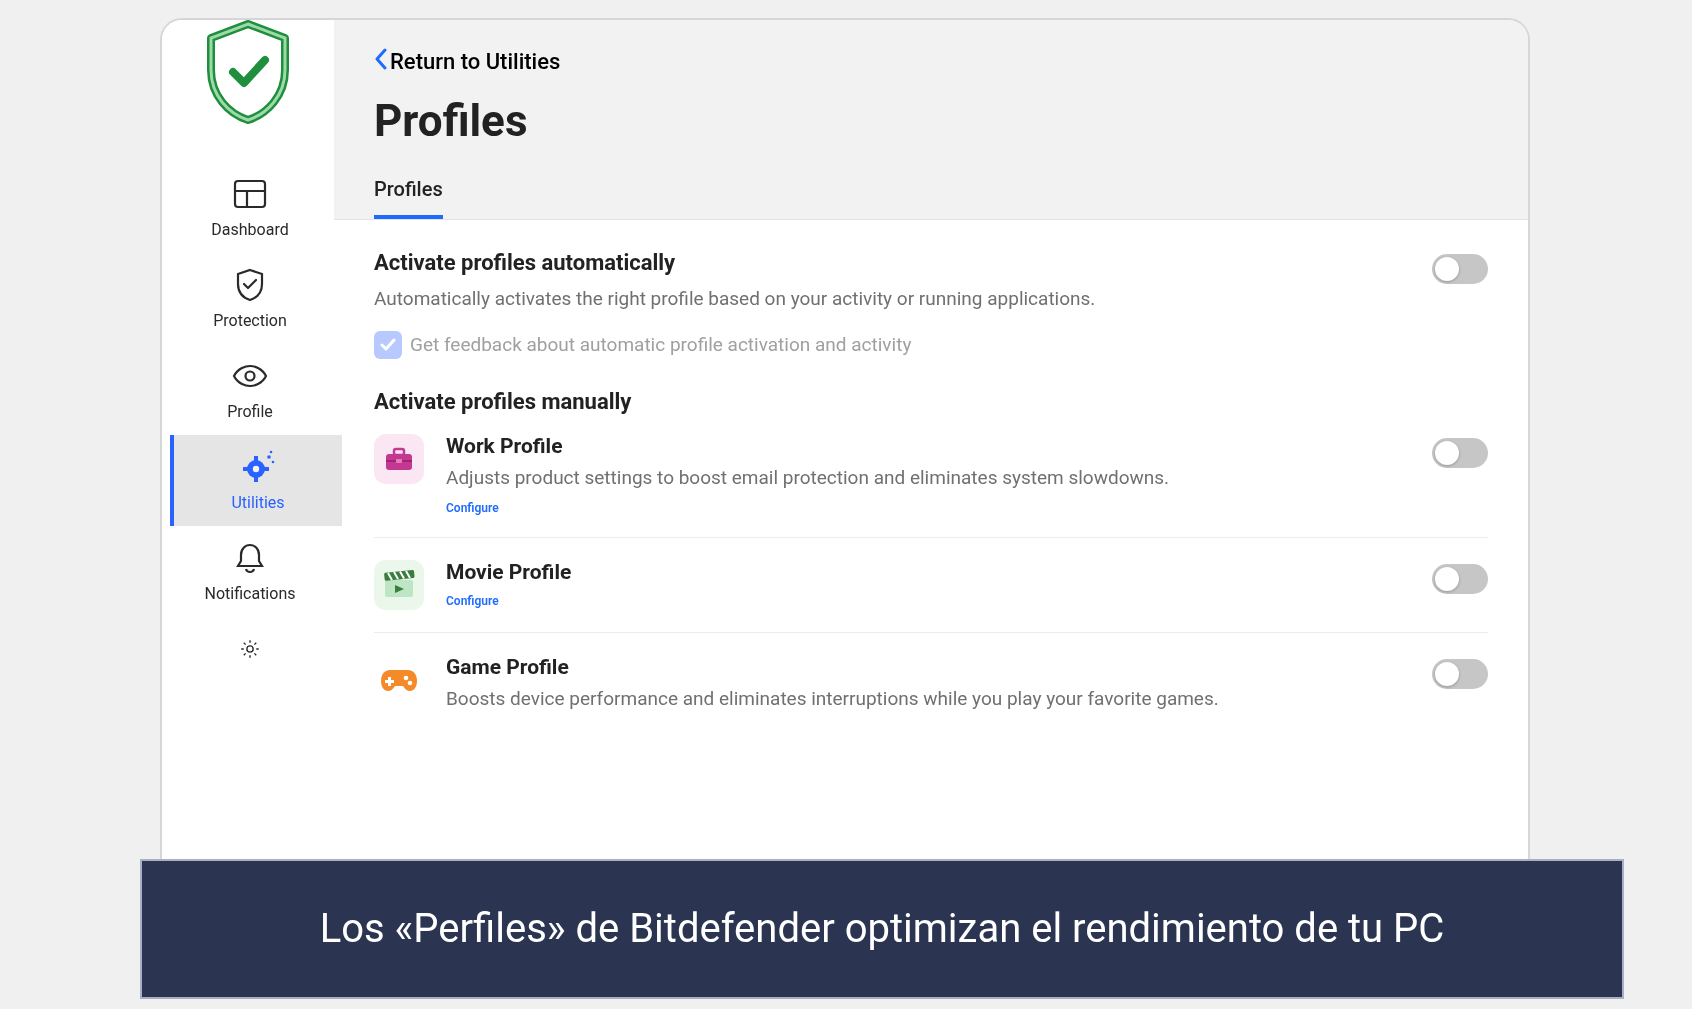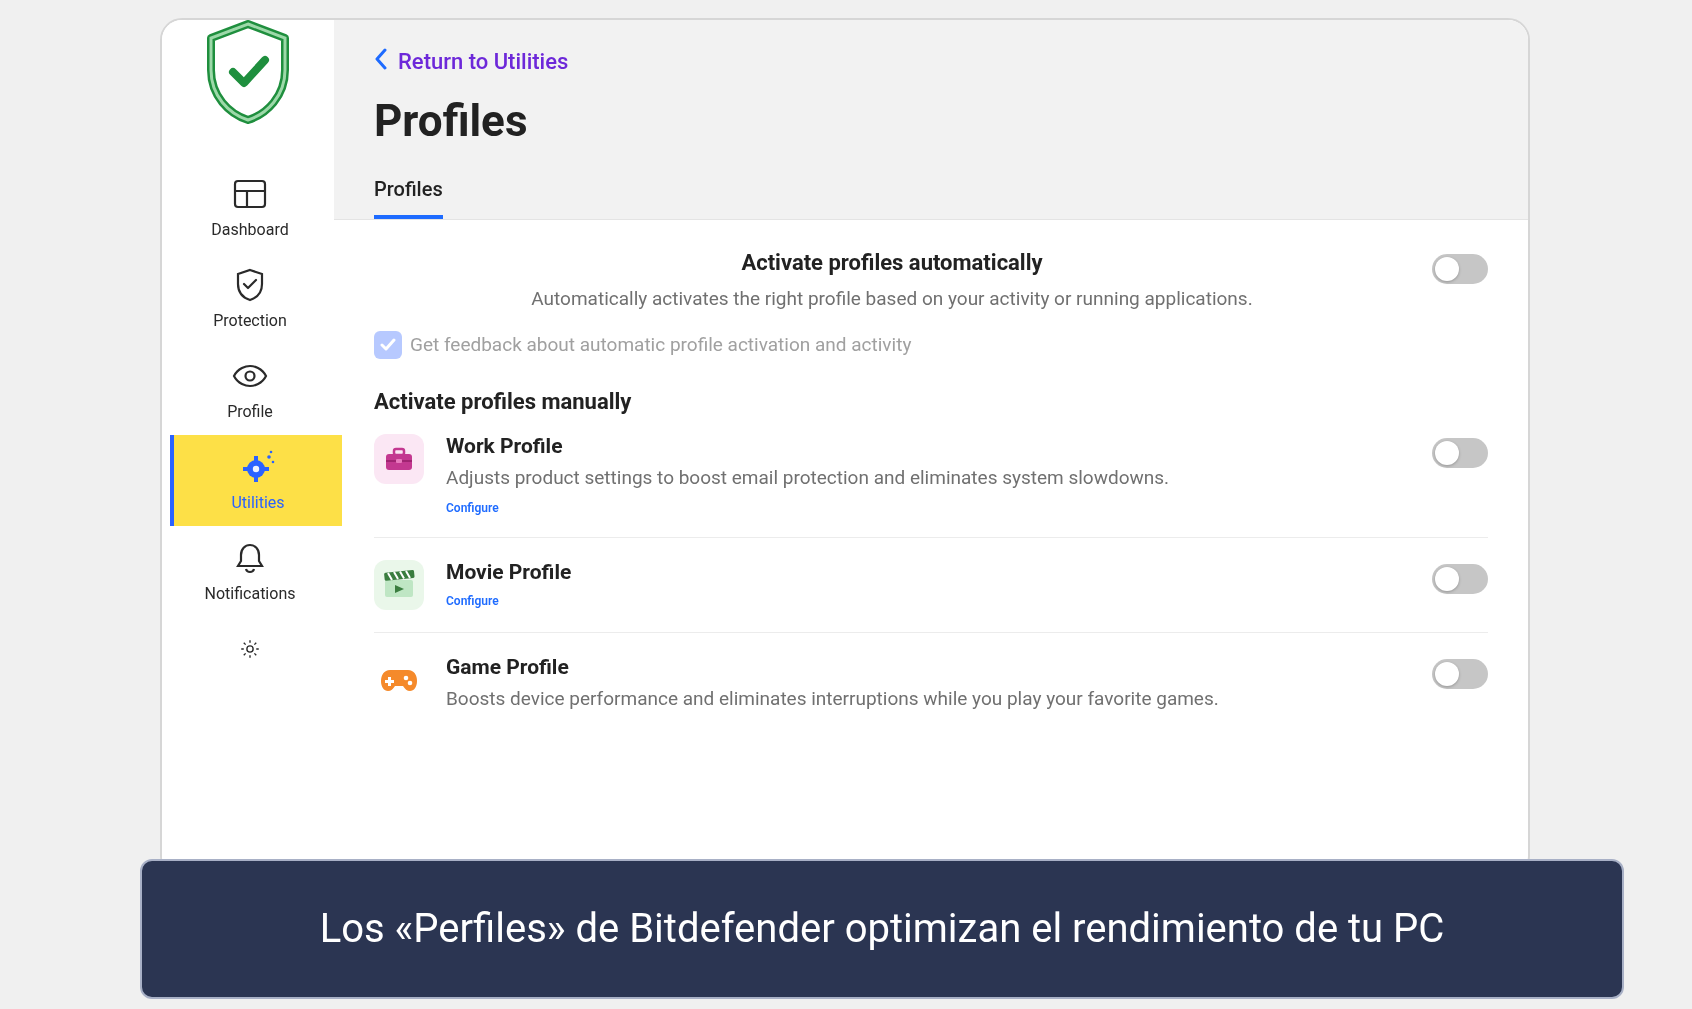--- a/index.html
+++ b/index.html
@@ -34,40 +34,40 @@
   .nav-item {
     width: 100%;
     text-align: center;
     padding: 14px 0 14px 0;
     cursor: pointer;
     color: #2a2a2a;
     font-size: 16px;
     display:flex; flex-direction:column; align-items:center; gap:8px;
     border-left: 4px solid transparent;
   }
-  .nav-item.active { background:#fde047; color:#2a62ff; border-left:4px solid #2a62ff;margin-left:16px;}
+  .nav-item.active { background:#e5e5e5; color:#2a62ff; border-left:4px solid #2a62ff;margin-left:16px;}
   .nav-item .nav-label { font-weight:400; }
   .nav-icon { width:36px; height:36px; display:flex; align-items:center; justify-content:center;}
   
   .main {
     flex:1;
     display:flex;
     flex-direction:column;
     min-width:0;
   }
   .header-region {
     background:#f2f2f2;
     padding: 28px 40px 0 40px;
     border-bottom: 1px solid #e4e4e4;
   }
   .back-link {
-    color:#6d28d9;
+    color:#000000;
     font-size:22px;
     font-weight:500;
-    display:flex; align-items:center; gap:10px;
+    display:flex; align-items:center; gap:2px;
     cursor:pointer;
     margin-bottom: 20px;
     width:fit-content;
   }
   .page-title {
     font-size:44px;
     font-weight:700;
     color:#222;
     margin-bottom: 30px;
   }
@@ -121,21 +121,21 @@
   .profile-icon.work { background:#fbe7f4;}
   .profile-icon.movie { background:#eaf7ea;}
   .profile-icon.game { background:#fff;}
   
   .caption-bar {
     position:absolute;
     left: 140px; right: 68px;
     bottom: 10px;
     height: 140px;
     background:#2b3552;
-    border-radius:12px;
+    border-radius:0;
     color:#fff;
     display:flex; align-items:center; justify-content:center;
     text-align:center;
     font-size:40px;
     line-height:1.25;
     padding: 16px 60px;
     border:2px solid #a8b0c6;
   }
 </style>
 </head>
@@ -231,21 +231,21 @@
         <span>Return to Utilities</span>
       </div>
       <div class="page-title">Profiles</div>
       <div class="tabstrip">
         <div class="tab active">Profiles</div>
       </div>
     </div>
 
     <div class="content">
 
-      <div class="row" style="border:none; padding-bottom:8px;text-align:center;">
+      <div class="row" style="border:none; padding-bottom:8px;">
         <div class="row-text">
           <div class="section-title">Activate profiles automatically</div>
           <div class="setting-desc">Automatically activates the right profile based on your activity or running applications.</div>
         </div>
         <div class="toggle"></div>
       </div>
 
       <div class="check-row">
         <div class="checkbox-ghost">
           <svg width="16" height="14" viewBox="0 0 16 14" fill="none" stroke="#ffffff" stroke-width="3" stroke-linecap="round" stroke-linejoin="round">

